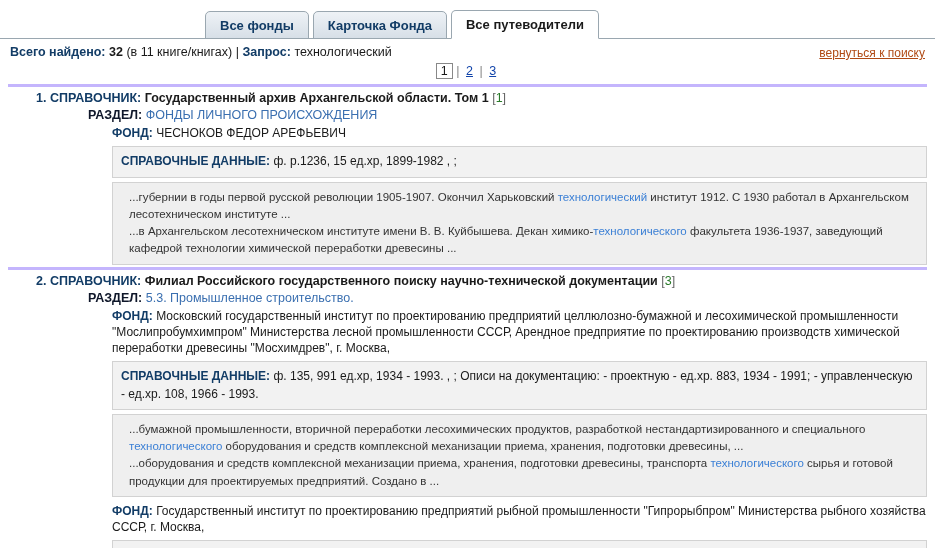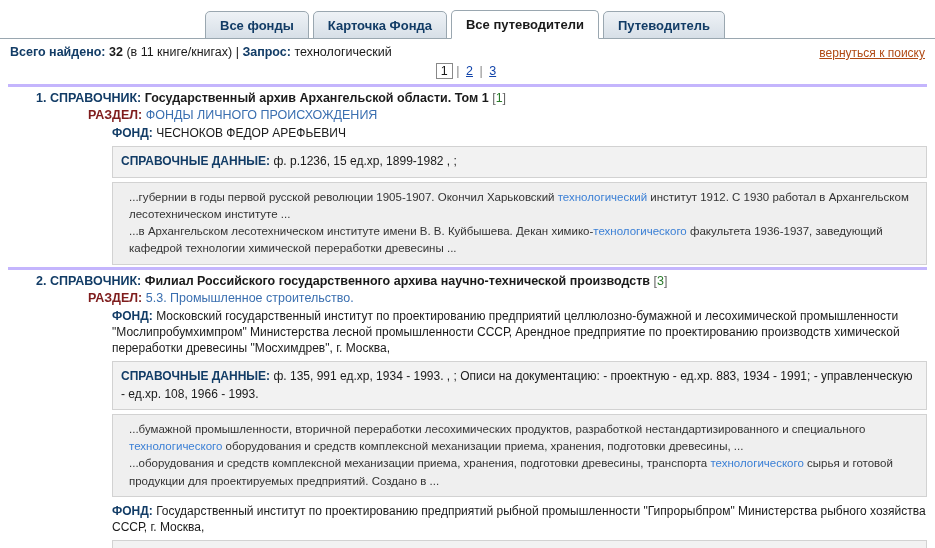--- a/index.html
+++ b/index.html
@@ -97,21 +97,21 @@
   .res-num { color: #123c66; font-weight: bold; }
   .res-lbl { color: #123c66; font-weight: bold; }
   .res-title { color: #1a1a1a; font-weight: bold; }
   .res-count { color: #2a7a2a; }
   .res-count .br { color: #666; font-weight: normal; }
   .indent1 { padding-left: 80px; }
   .razdel {
     padding-top: 3px;
     font-size: 12.5px;
   }
-  .razdel .k { color: #7f1d1d; font-weight: bold; text-align: center; }
+  .razdel .k { color: #0f172a; font-weight: bold; text-align: center; }
   .razdel .v { color: #3a6fb0; }
   .fond {
     padding-top: 3px;
     font-size: 12px;
     line-height: 1.35;
   }
   .fond .k { color: #123c66; font-weight: bold; }
   .fond .v { color: #1a1a1a; }
   .box {
     margin: 5px 0 0 0;
@@ -135,21 +135,20 @@
   .snip { }
 </style>
 </head>
 <body>
 
 <div class="tabs">
   <div class="tabs-inner">
     <div class="tab">Все фонды</div>
     <div class="tab">Карточка Фонда</div>
     <div class="tab active">Все путеводители</div>
-    <div class="tab">Путеводитель</div>
   </div>
 </div>
 
 <div class="topbar">
   <span class="lbl">Всего найдено:</span>
   <b>32</b>
   <span>(в 11 книге/книгах)</span>
   <span>|</span>
   <span class="lbl">Запрос:</span>
   <span>технологический</span>
@@ -194,21 +193,21 @@
           <span>...в Архангельском лесотехническом институте имени В. В. Куйбышева. Декан химико-</span><span class="hl">технологического</span><span> факультета 1936-1937, заведующий кафедрой технологии химической переработки древесины ...</span>
         </div>
       </div>
     </div>
   </div>
 
   <div class="result">
     <div class="res-head">
       <span class="res-num">2.</span>
       <span class="res-lbl">СПРАВОЧНИК:</span>
-      <span class="res-title">Филиал Российского государственного архива научно-технической производств</span>
+      <span class="res-title">Филиал Российского государственного поиску научно-технической документации</span>
       <span class="res-count"><span class="br">[</span><span>3</span><span class="br">]</span></span>
     </div>
     <div class="indent1">
       <div class="razdel">
         <span class="k">РАЗДЕЛ:</span>
         <span class="v">5.3. Промышленное строительство.</span>
       </div>
       <div class="fond" style="padding-left:24px">
         <span class="k">ФОНД:</span>
         <span class="v">Московский государственный институт по проектированию предприятий целлюлозно-бумажной и лесохимической промышленности "Мослипробумхимпром" Министерства лесной промышленности СССР, Арендное предприятие по проектированию производств химической переработки древесины "Мосхимдрев", г. Москва,</span>

